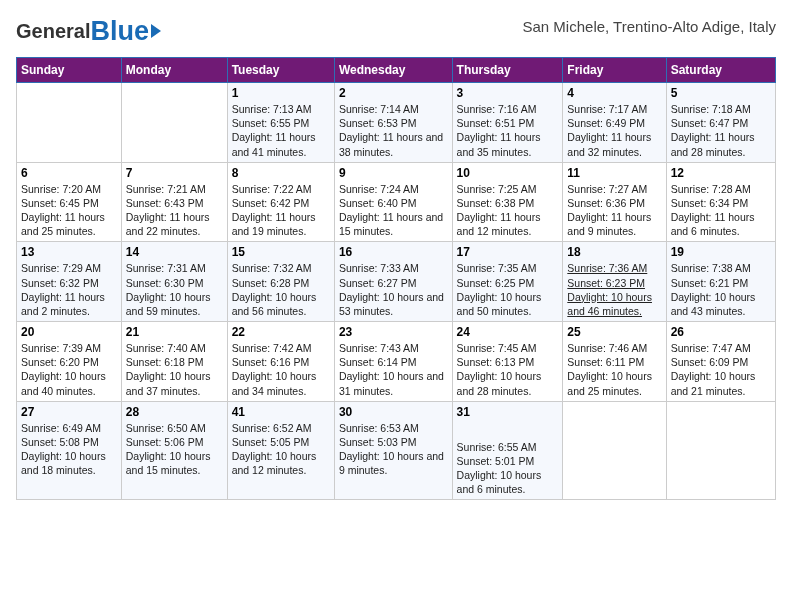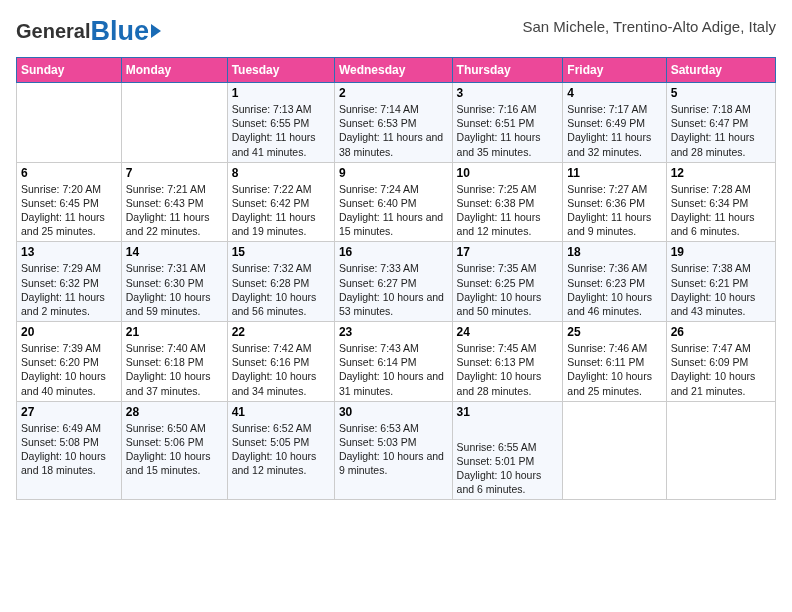--- a/index.html
+++ b/index.html
@@ -54,21 +54,21 @@
       font-size: 15px;
       color: #444;
       margin-top: 2px;
     }
     table {
       width: 100%;
       border-collapse: collapse;
       font-size: 11px;
     }
     thead tr th {
-      background: #ec4899;
+      background: #701a75;
       color: #fff;
       padding: 5px 4px;
       text-align: left;
       font-size: 12px;
       font-weight: bold;
       border: 1px solid #2e6db4;
     }
     tbody tr td {
       border: 1px solid #ccc;
       padding: 3px 4px;
@@ -228,21 +228,21 @@
 Daylight: 10 hours and 53 minutes.</div>
           </td>
           <td>
             <span class="day-num">17</span>
             <div class="day-info" style="white-space: pre-line;">Sunrise: 7:35 AM
 Sunset: 6:25 PM
 Daylight: 10 hours and 50 minutes.</div>
           </td>
           <td>
             <span class="day-num">18</span>
-            <div class="day-info" style="white-space: pre-line;">Sunrise: 7:36 AM
+            <div class="day-info" style="white-space: pre-line; text-decoration: underline;">Sunrise: 7:36 AM
 Sunset: 6:23 PM
 Daylight: 10 hours and 46 minutes.</div>
           </td>
           <td>
             <span class="day-num">19</span>
             <div class="day-info" style="white-space: pre-line;">Sunrise: 7:38 AM
 Sunset: 6:21 PM
 Daylight: 10 hours and 43 minutes.</div>
           </td>
         </tr>

